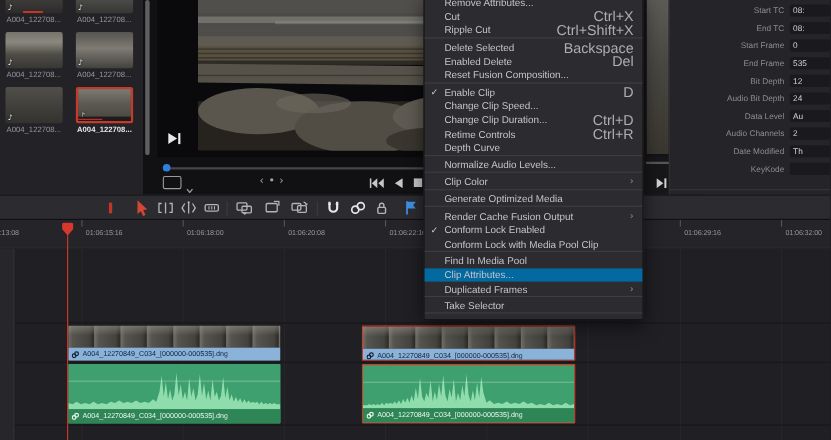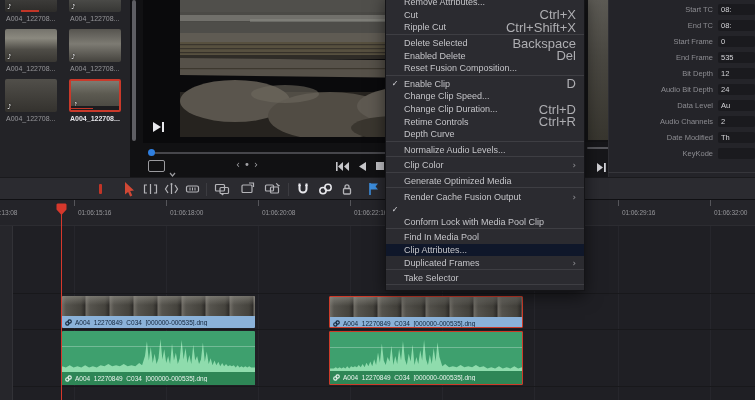--- a/index.html
+++ b/index.html
@@ -90,21 +90,21 @@
   .aclip .midline{position:absolute;left:0;right:0;top:15px;height:1px;background:rgba(255,255,255,.28);}
   .aclip .label-bar{position:absolute;left:0;right:0;bottom:0;height:13px;background:#2e8656;display:flex;align-items:center;gap:3px;padding:0 3px;}
   .aclip .label-bar span{font-size:6.5px;color:#eaf5ee;white-space:nowrap;overflow:hidden;}
   .selected{border:1.5px solid #cd3b29;}
 
   
   .context-menu{left:385px;top:-6px;width:200px;background:#2b2b30;border:1px solid #141417;
     box-shadow:0 5px 16px rgba(0,0,0,.55);z-index:50;box-sizing:border-box;padding:1px 0 3px 0;}
   .menu-item{display:flex;align-items:center;height:12.6px;padding-right:8px;cursor:default;}
   .menu-item.sep{border-bottom:1px solid #3e3e43;margin-bottom:2px;}
-  .menu-item.hover{background:#0f172a;}
+  .menu-item.hover{background:#0369a1;}
   .mi-check{width:18px;text-align:center;font-size:8px;color:#dcdce0;opacity:0;font-family:"DejaVu Sans",sans-serif;}
   .menu-item.checked .mi-check{opacity:1;}
   .mi-check::before{content:"\2713";}
   .mi-label{flex:1;font-size:9px;color:#c4c4c8;white-space:nowrap;}
   .mi-shortcut{font-size:13px;color:#aeaeb2;margin-left:10px;}
   .mi-sub{display:none;font-size:9px;color:#9a9a9e;margin-left:8px;font-family:"DejaVu Sans",sans-serif;}
   .menu-item.sub .mi-sub{display:block;}
   .mi-sub::before{content:"\203A";}
 </style>
 </head>
@@ -563,20 +563,21 @@
 
     </div>
     <div class="menu-item sub">
       <span class="mi-check"></span>
       <span class="mi-label">Render Cache Fusion Output</span>
       <span class="mi-shortcut"></span>
       <span class="mi-sub"></span>
     </div>
     <div class="menu-item checked">
       <span class="mi-check"></span>
+      <span class="mi-label">Conform Lock Enabled</span>
       <span class="mi-shortcut"></span>
 
     </div>
     <div class="menu-item sep">
       <span class="mi-check"></span>
       <span class="mi-label">Conform Lock with Media Pool Clip</span>
       <span class="mi-shortcut"></span>
 
     </div>
     <div class="menu-item">

